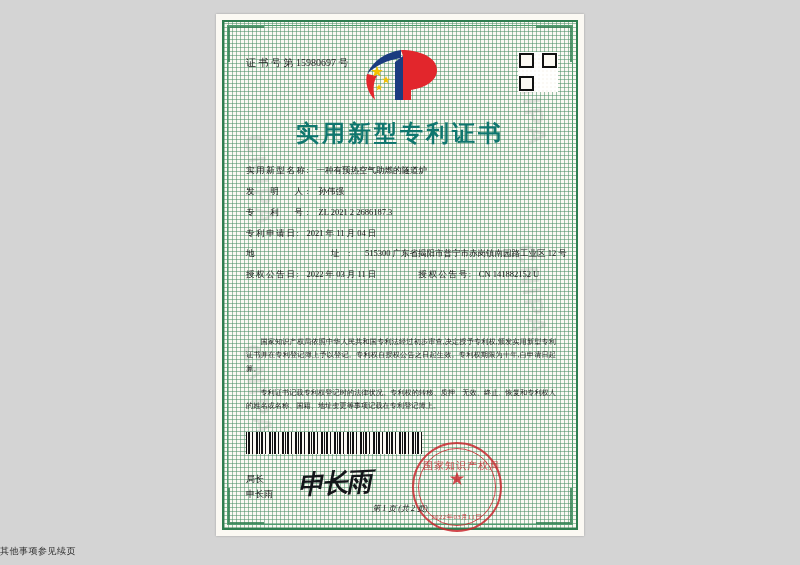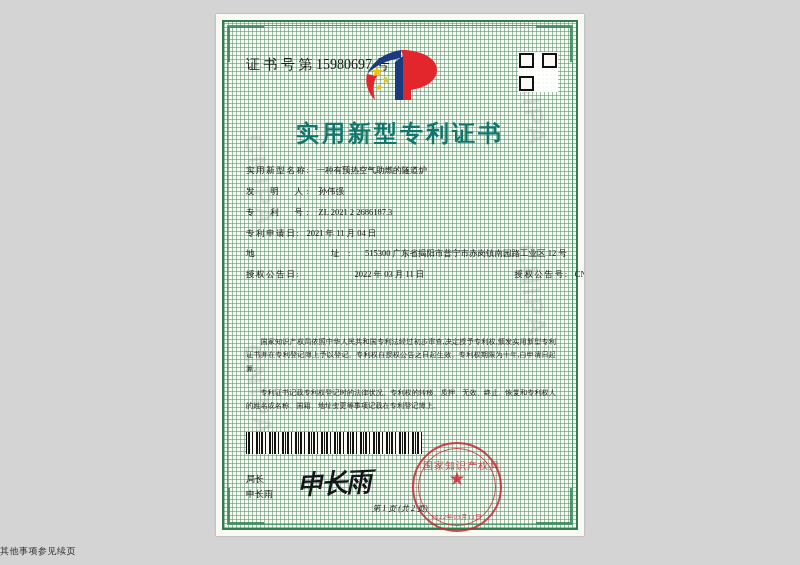--- a/index.html
+++ b/index.html
@@ -85,21 +85,21 @@
   .wm-1 { left: 28px;  top: 120px; transform: rotate(-8deg); }
   .wm-2 { left: 300px; top: 40px;  transform: rotate(-8deg); }
   .wm-3 { left: 300px; top: 230px; transform: rotate(-8deg); }
   .wm-4 { left: 26px;  top: 330px; transform: rotate(-8deg); }
 
   
   .cert-no {
     position: absolute;
     left: 30px;
     top: 42px;
-    font-size: 14px;
+    font-size: 10px;
     color: #1b1b1b;
     font-family: "Liberation Serif", serif;
     text-align: right;
   }
 
   .qr {
     position: absolute;
     right: 26px;
     top: 38px;
     width: 40px;
@@ -169,21 +169,21 @@
     white-space: nowrap;
     letter-spacing: 0.2px;
   }
   .f-label.sp1 { letter-spacing: 3.6px; }
   .f-label.sp2 { letter-spacing: 8.5px; }
   .f-label.sp3 { letter-spacing: 1.6px; }
   .f-value {
     margin-left: 6px;
     white-space: nowrap;
   }
-  .f-row.two-col { justify-content: flex-start; gap: 48px; }
+  .f-row.two-col { justify-content: flex-start; }
   .f-row .col2 {
     margin-left: 42px;
     display: flex;
     align-items: baseline;
     white-space: nowrap;
   }
 
   
   .para-wrap {
     position: absolute;

